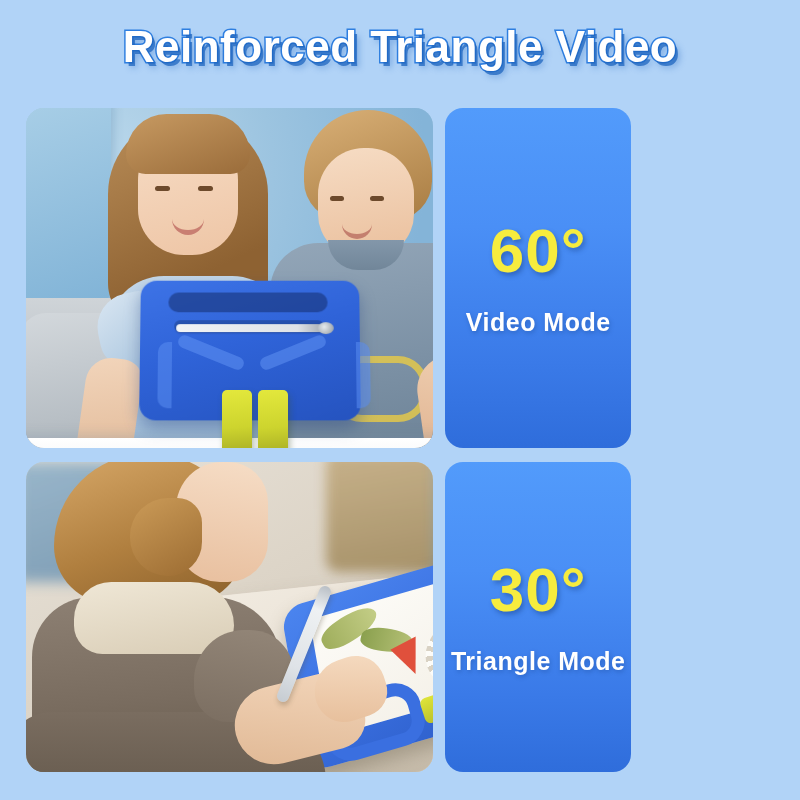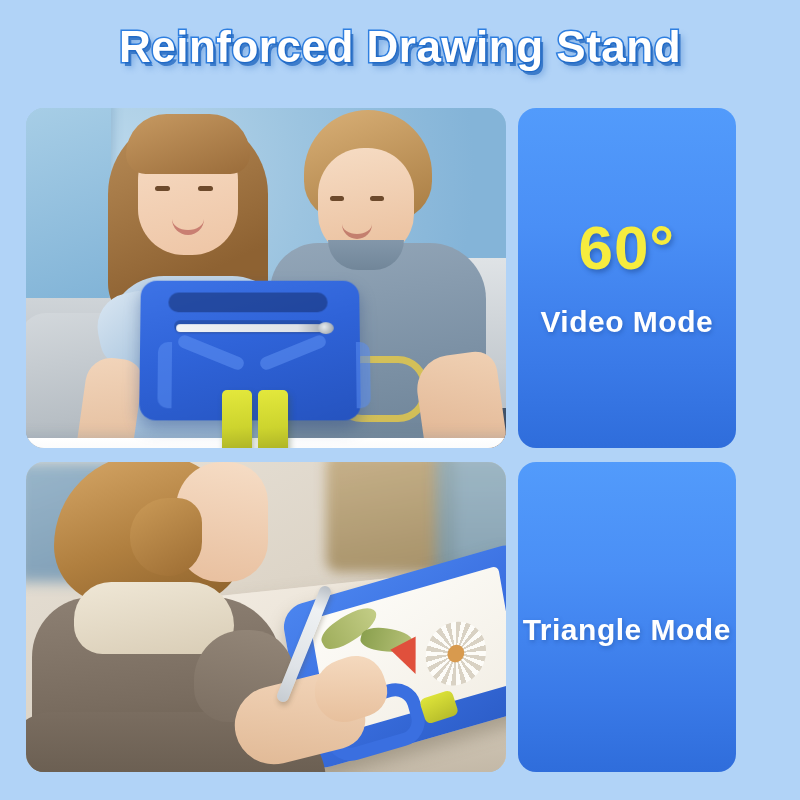--- a/index.html
+++ b/index.html
@@ -31,21 +31,21 @@
     text-shadow:
        3px 4px 0 rgba(31,101,191,0.75),
        5px 6px 6px rgba(31,101,191,0.35);
     white-space: nowrap;
   }
 
   
   .card-row {
     position: absolute;
     left: 26px;
-    width: 710px;
+    width: 605px;
     display: flex;
     gap: 12px;
   }
   .row-top    { top: 108px;  height: 340px; }
   .row-bottom { top: 462px;  height: 310px; }
 
   .photo {
     position: relative;
     width: 505px;
     height: 100%;
@@ -68,21 +68,21 @@
   .angle-value {
     font-size: 62px;
     font-weight: bold;
     color: #f6ec3e;
     line-height: 1;
     text-shadow: 2px 3px 5px rgba(20,60,130,0.45);
     letter-spacing: 1px;
   }
   .mode-label {
     margin-top: 26px;
-    font-size: 30px;
+    font-size: 25px;
     font-weight: bold;
     color: #ffffff;
     letter-spacing: 0.5px;
     text-shadow: 1px 2px 4px rgba(20,60,130,0.35);
   }
 
   
   .p1-wall {
     position: absolute; inset: 0;
     background:
@@ -417,21 +417,21 @@
   .p2-handle {
     position: absolute; left: 296px; top: 228px; width: 76px; height: 38px;
     border: 13px solid #3a6fe0;
     border-radius: 26px;
     transform: rotate(-16deg);
   }
 </style>
 </head>
 <body>
 
-<div class="page-title">Reinforced Drawing Stand</div>
+<div class="page-title">Reinforced Triangle Video</div>
 
 <div class="card-row row-top">
 
   <div class="photo">
     <div class="p1-wall"></div>
     <div class="p1-wallpanel"></div>
     <div class="p1-sofa"></div>
     <div class="p1-sofa-back"></div>
     <div class="p1-sofa-seat"></div>
     <div class="p1-sofa-arm"></div>
@@ -506,15 +506,16 @@
     <div class="p2-girl-dress"></div>
     <div class="p2-girl-collar"></div>
     <div class="p2-girl-skirt"></div>
     <div class="p2-girl-sleeve"></div>
     <div class="p2-girl-arm"></div>
     <div class="p2-stylus"></div>
     <div class="p2-girl-hand"></div>
   </div>
 
   <div class="info-panel">
+    <div class="angle-value">30°</div>
     <div class="mode-label">Triangle Mode</div>
   </div>
 </div>
 
 </body></html>

